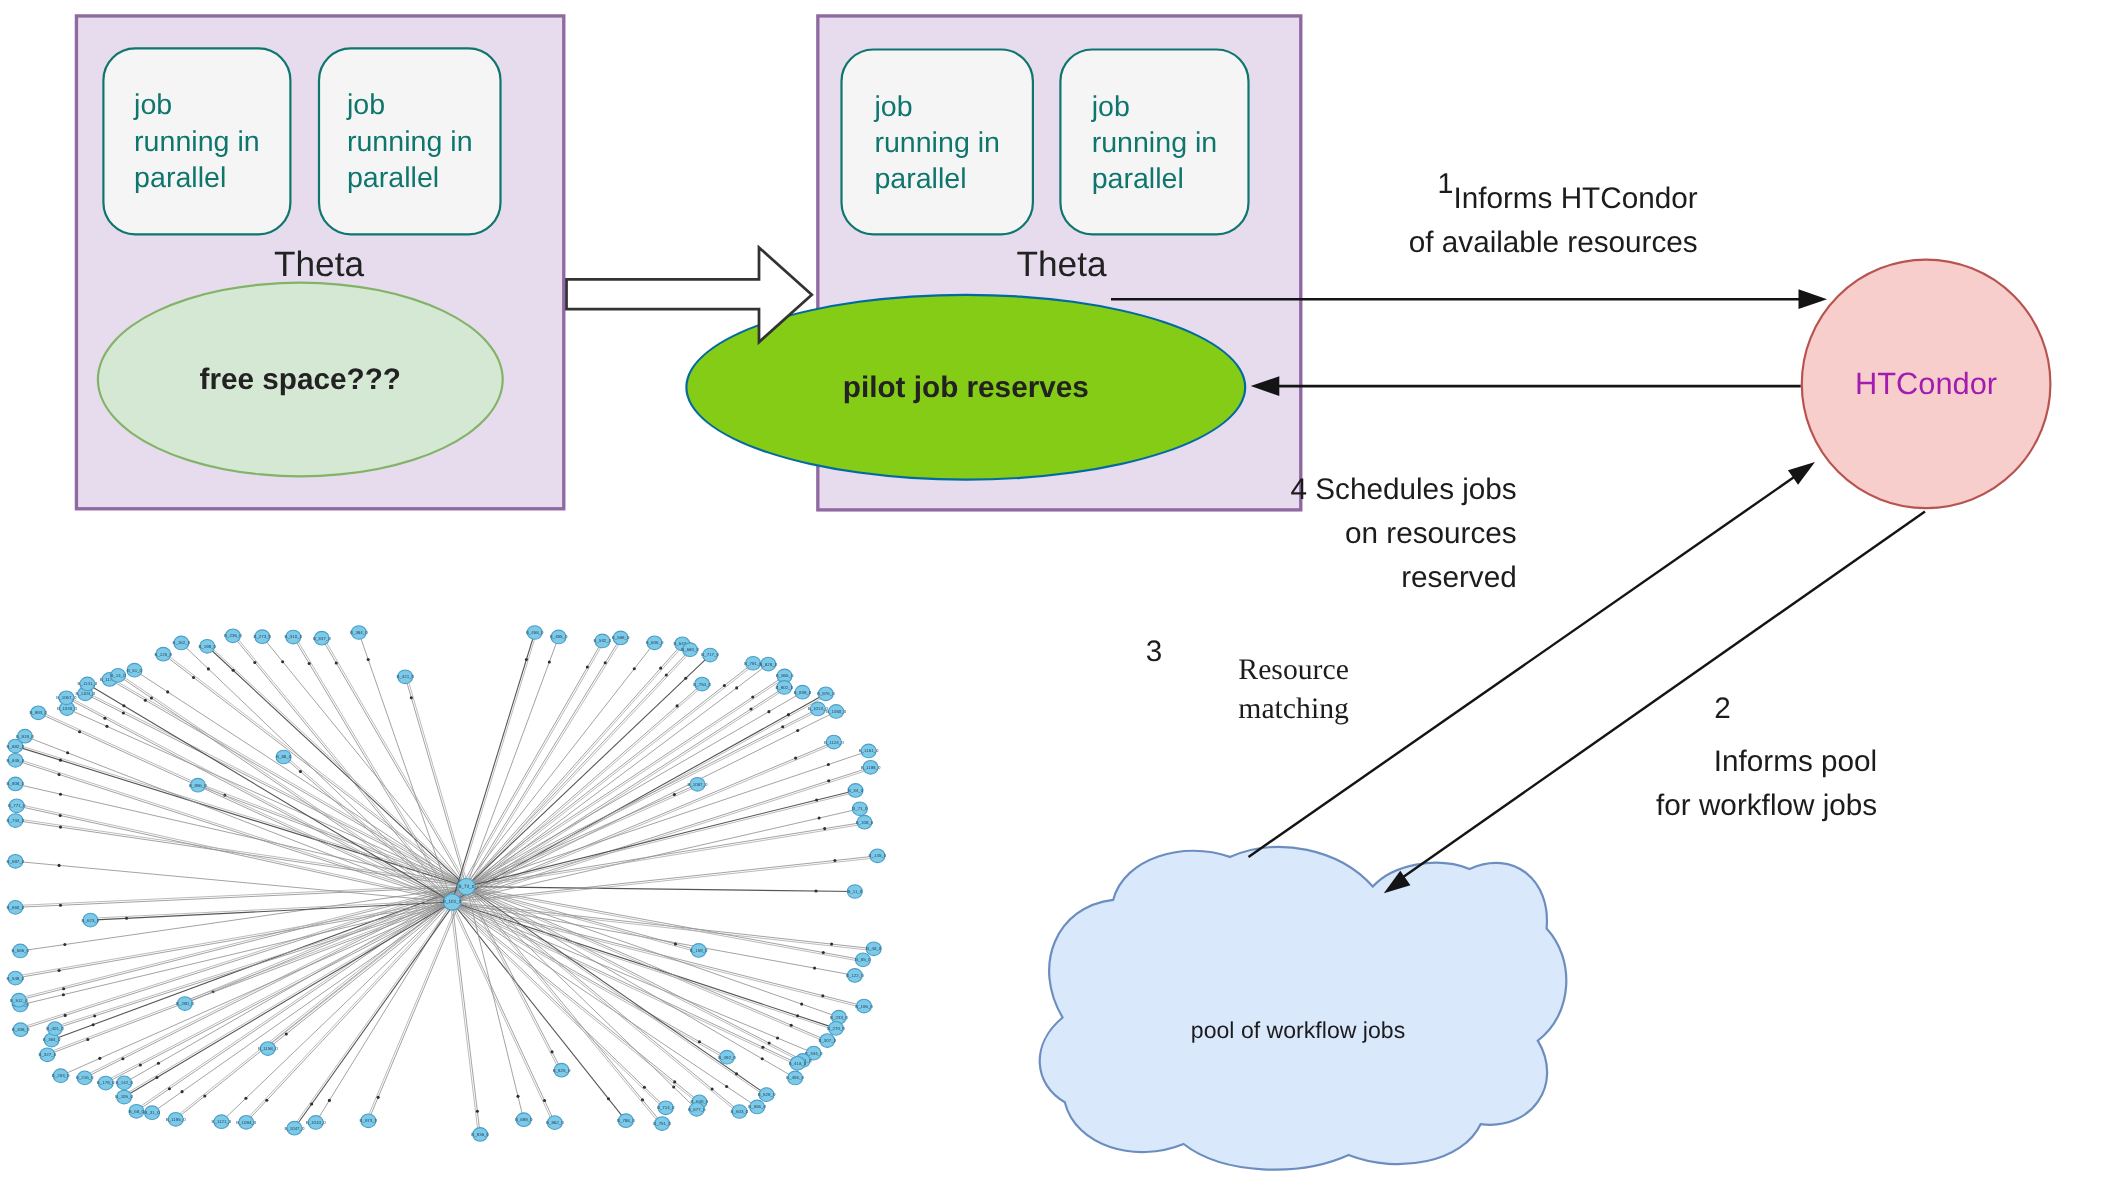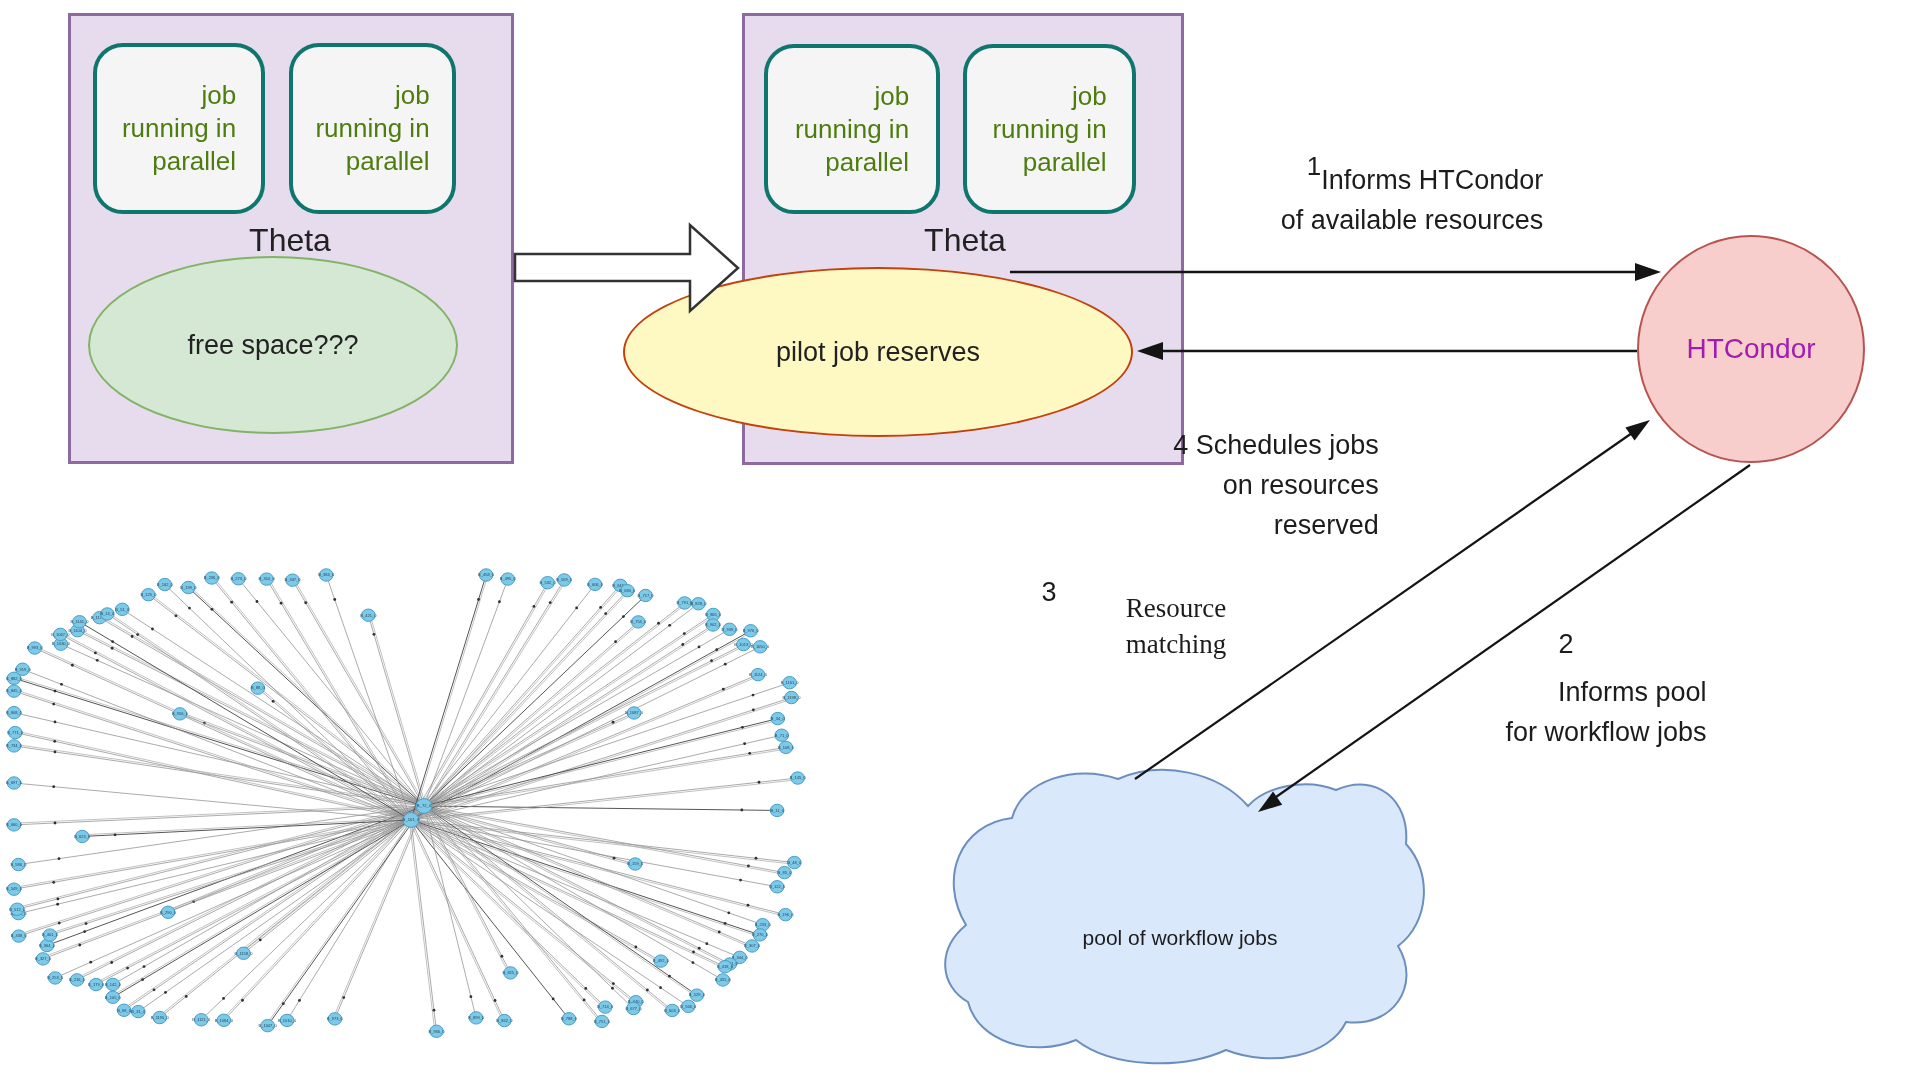--- a/index.html
+++ b/index.html
@@ -2,27 +2,27 @@
 <html><head>
 <meta charset="utf-8">
 <style>
   html,body{margin:0;padding:0;background:#ffffff;}
   body{width:1920px;height:1078px;position:relative;overflow:hidden;
        font-family:"Liberation Sans", sans-serif;color:#222;}
   .abs{position:absolute;box-sizing:border-box;}
   .z1{z-index:1;} .z2{z-index:2;}
 
   .pbox{background:#e6dcee;border:3px solid #8e6aa0;}
-  .jobbox{position:absolute;box-sizing:border-box;background:#f5f5f5;border:4px solid #0f766e;
+  .jobbox{position:absolute;box-sizing:border-box;background:#f5f5f5;border:2px solid #0f766e;
           border-radius:30px;display:flex;align-items:center;justify-content:center;
-          text-align:right;font-size:26px;line-height:33px;color:#4d7c0f;white-space:pre-line;}
+          text-align:left;font-size:26px;line-height:33px;color:#0f766e;white-space:pre-line;}
   .ellipse{border-radius:50%;display:flex;align-items:center;justify-content:center;
-           text-align:center;font-size:27px;color:#222;}
+           text-align:center;font-size:27px;color:#222;font-weight:bold;}
   .green{background:#d5e8d4;border:2px solid #82b366;}
-  .yellow{background:#fef9c3;border:2px solid #c2410c;}
+  .yellow{background:#84cc16;border:2px solid #0369a1;}
   .circle{background:#f8cecc;border:2px solid #b85450;border-radius:50%;
           display:flex;align-items:center;justify-content:center;font-size:28px;color:#a21caf;}
   .theta{position:absolute;transform:translateX(-50%);font-size:32px;color:#222;z-index:3;}
   .lbl{position:absolute;transform:translateX(-50%);text-align:right;font-size:27px;
        line-height:40px;color:#1c1c1c;z-index:3;}
   .lbl .pre{white-space:pre-line;}
   .lbl3{line-height:36px;}
   .num{display:inline-block;}
   .sup{position:relative;top:-14px;font-size:26px;}
   .cloudtext{position:absolute;transform:translate(-50%,-50%);font-size:21px;color:#1c1c1c;z-index:3;margin-top:22px;}

